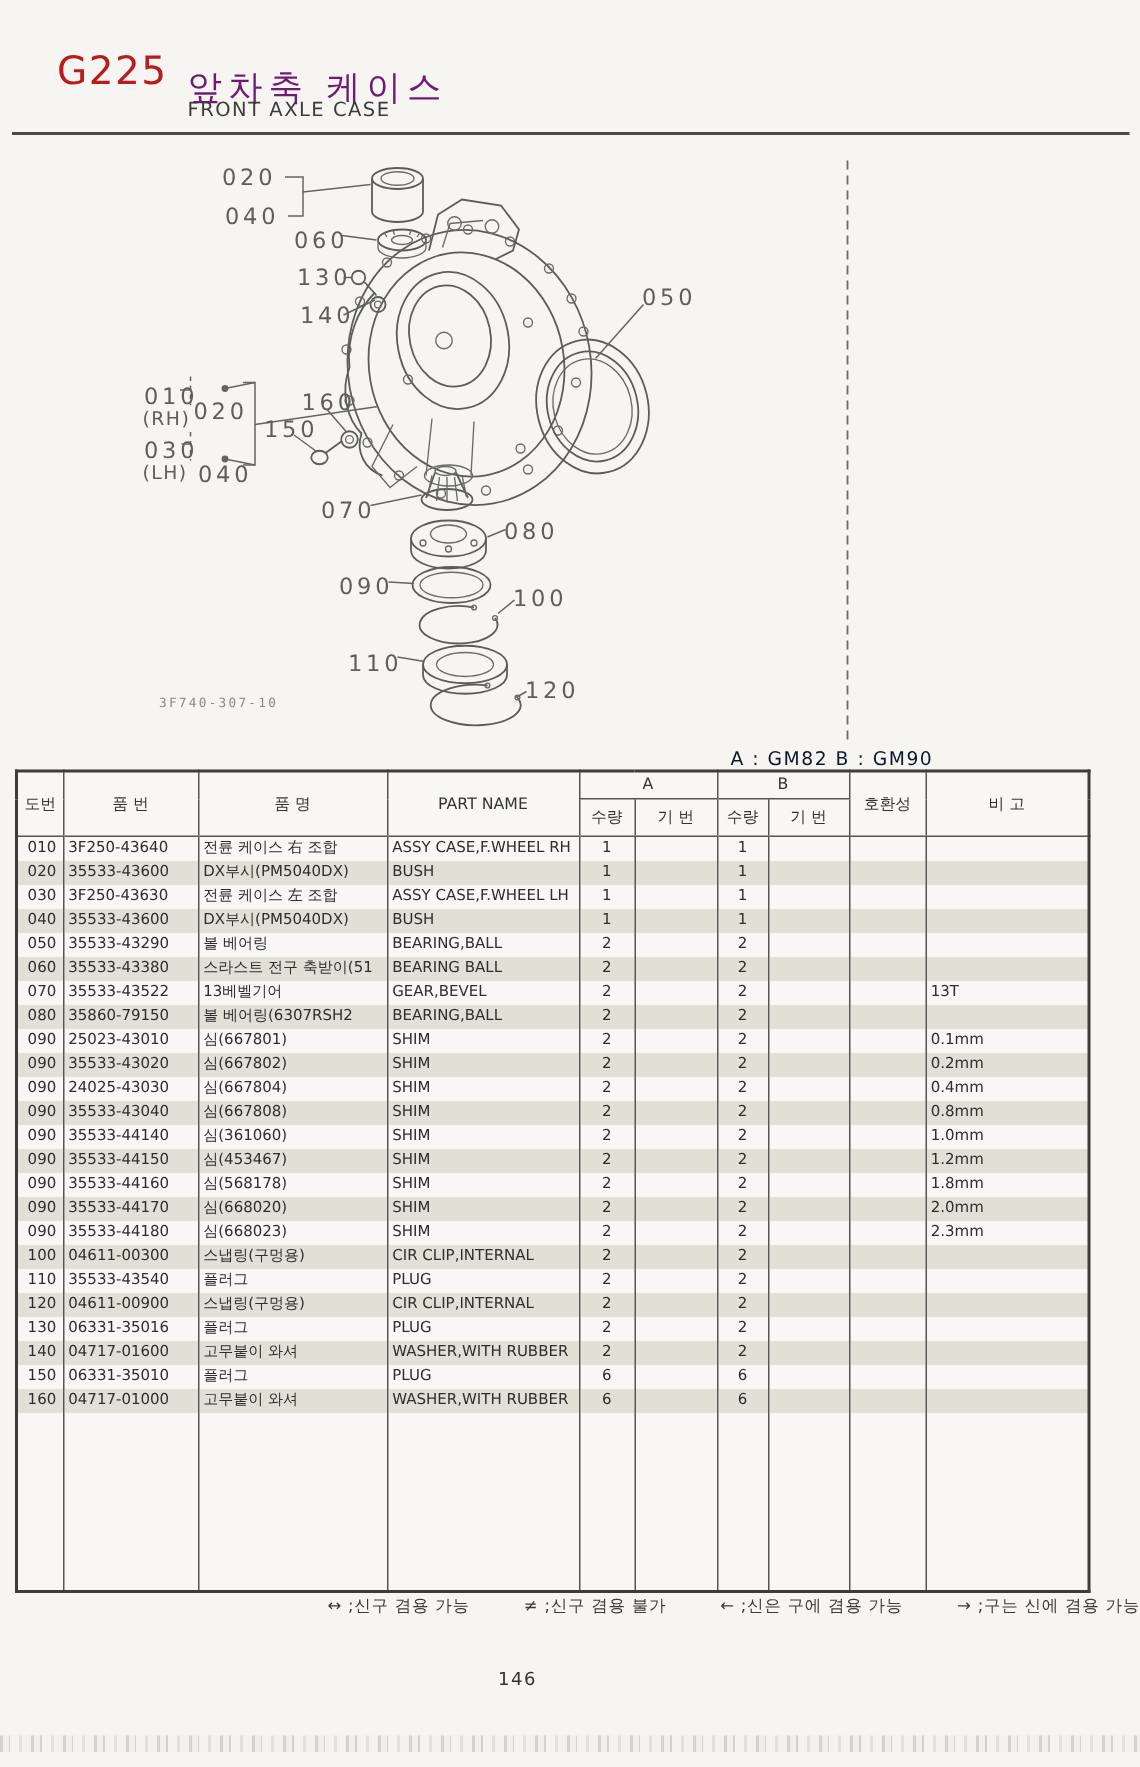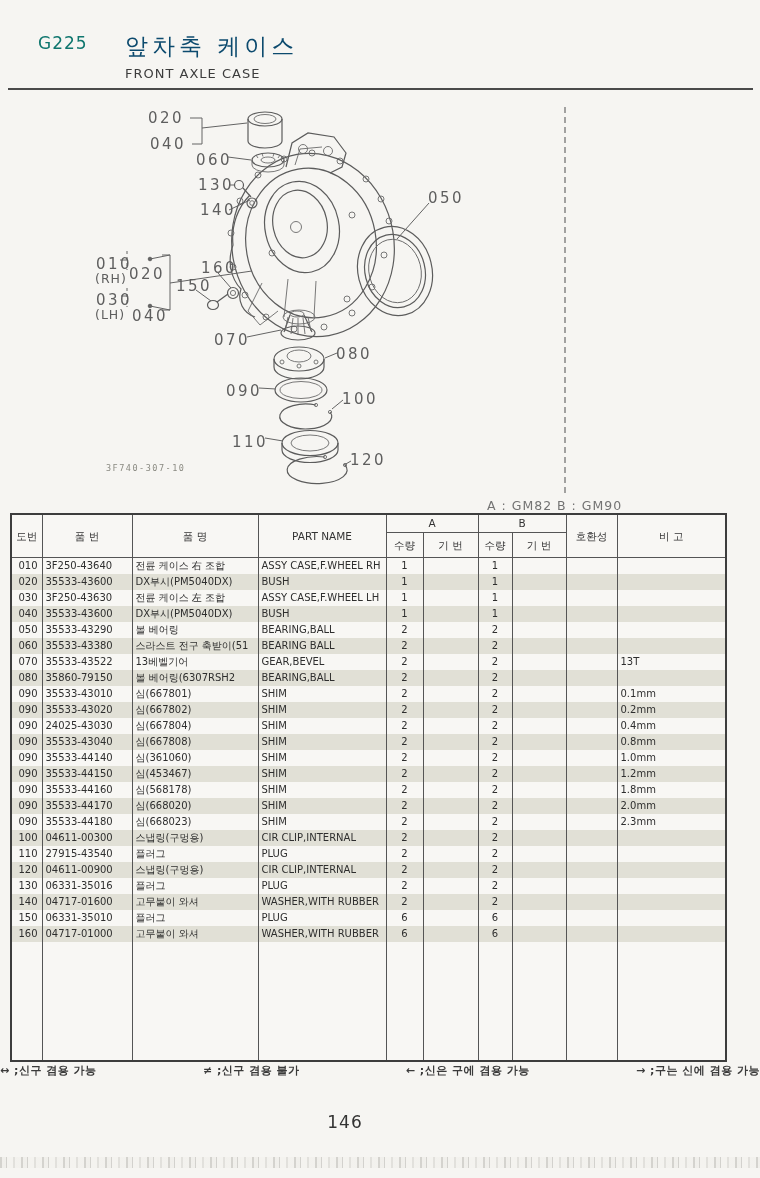--- a/index.html
+++ b/index.html
@@ -5,56 +5,56 @@
   html,body{margin:0;padding:0;}
   body{
     width:760px;height:1178px;
     background:#f6f5f2;
     font-family:"DejaVu Sans","Liberation Sans",sans-serif;
     color:#3a3a3a;
     position:relative;overflow:hidden;
   }
   .abs{position:absolute;}
   
-  .sec-code{left:38px;top:33px;font-size:17px;letter-spacing:1px;color:#0f766e;}
-  .title-ko{left:125px;top:31px;font-size:23px;letter-spacing:4px;color:#0c4a6e;}
+  .sec-code{left:38px;top:33px;font-size:26px;letter-spacing:1px;color:#b91c1c;}
+  .title-ko{left:125px;top:43px;font-size:23px;letter-spacing:4px;color:#701a75;}
   .title-en{left:125px;top:66px;font-size:13px;letter-spacing:1px;color:#3c3c3c;text-align:right;}
   .header-rule{left:8px;top:88px;width:745px;height:0;border-top:2px solid #4a4a4a;}
   
   .diagram{left:0;top:103px;width:760px;height:392px;}
   svg text{font-family:"DejaVu Sans","Liberation Sans",sans-serif;fill:#5e5e5e;}
   .callout{font-size:15px;letter-spacing:2.5px;}
   .callout-small{font-size:12.5px;letter-spacing:1px;}
   .figcode{font-size:8.5px;letter-spacing:1.5px;fill:#8a8a82;font-family:"DejaVu Sans Mono","Liberation Mono",monospace;}
   .sketch{stroke:#5c5c5c;stroke-width:1.2;fill:none;}
   .sketch-thin{stroke:#6a6a6a;stroke-width:0.9;fill:none;}
   .leader{stroke:#646464;stroke-width:1;fill:none;}
   
-  .model-note{left:487px;top:498px;font-size:12.5px;letter-spacing:1px;color:#737373;}
+  .model-note{left:487px;top:498px;font-size:12.5px;letter-spacing:1px;color:#0f172a;}
   
   .tablewrap{left:10px;top:513px;}
   table.parts{border-collapse:collapse;table-layout:fixed;width:716px;background:#f8f7f4;}
   table.parts{border:2px solid #3d3d3d;}
   .parts th,.parts td{
     border-left:1px solid #555;
     padding:0 3px;margin:0;
     font-weight:normal;overflow:hidden;white-space:nowrap;
     font-size:10px;color:#2e2e2e;line-height:15px;
   }
   .parts thead th{border-bottom:1px solid #555;font-size:10.5px;text-align:center;color:#333;}
   .parts thead tr.tier1 th{height:17px;}
   .parts thead tr.tier2 th{height:24px;margin-top:35px;}
   .parts tbody tr{height:16px;}
   .parts tbody tr.shade{background:#e1e0d6;}
   .parts td.c-fig{text-align:right;padding-right:4px;}
   .parts td.c-a_qty,.parts td.c-b_qty{text-align:center;}
   .parts tr.filler{height:119px;background:#f8f7f4;}
   
-  .legend{left:0;top:1063px;width:760px;display:flex;justify-content:space-between;gap:20px;font-size:11px;color:#3a3a3a;letter-spacing:0.5px;font-weight:bold;}
-  .pageno{left:0;top:1112px;width:690px;text-align:center;font-size:17px;color:#333;letter-spacing:1px;}
+  .legend{left:0;top:1063px;width:760px;display:flex;justify-content:flex-end;gap:36px;font-size:11px;color:#3a3a3a;letter-spacing:0.5px;}
+  .pageno{left:0;top:1112px;width:690px;text-align:center;font-size:12px;color:#333;letter-spacing:1px;}
   .scan-band{left:0;top:1157px;width:760px;height:11px;opacity:.55;
     background:repeating-linear-gradient(90deg,
       rgba(110,108,98,.45) 0 2px, rgba(205,203,193,.25) 2px 6px,
       rgba(85,83,75,.4) 6px 7px, rgba(228,226,216,.2) 7px 13px,
       rgba(140,138,128,.35) 13px 15px, rgba(215,213,203,.2) 15px 21px);}
 </style>
 </head>
 <body>
 
 <div class="abs sec-code">G225</div>
@@ -356,21 +356,21 @@
           <td class="c-part_name">BEARING,BALL</td>
           <td class="c-a_qty">2</td>
           <td class="c-a_ser"></td>
           <td class="c-b_qty">2</td>
           <td class="c-b_ser"></td>
           <td class="c-compat"></td>
           <td class="c-remark"></td>
         </tr>
         <tr>
           <td class="c-fig">090</td>
-          <td class="c-part_no">35533-43010</td>
+          <td class="c-part_no">25023-43010</td>
           <td class="c-name_ko">심(667801)</td>
           <td class="c-part_name">SHIM</td>
           <td class="c-a_qty">2</td>
           <td class="c-a_ser"></td>
           <td class="c-b_qty">2</td>
           <td class="c-b_ser"></td>
           <td class="c-compat"></td>
           <td class="c-remark">0.1mm</td>
         </tr>
         <tr class="shade">
@@ -476,21 +476,21 @@
           <td class="c-part_name">CIR CLIP,INTERNAL</td>
           <td class="c-a_qty">2</td>
           <td class="c-a_ser"></td>
           <td class="c-b_qty">2</td>
           <td class="c-b_ser"></td>
           <td class="c-compat"></td>
           <td class="c-remark"></td>
         </tr>
         <tr>
           <td class="c-fig">110</td>
-          <td class="c-part_no">27915-43540</td>
+          <td class="c-part_no">35533-43540</td>
           <td class="c-name_ko">플러그</td>
           <td class="c-part_name">PLUG</td>
           <td class="c-a_qty">2</td>
           <td class="c-a_ser"></td>
           <td class="c-b_qty">2</td>
           <td class="c-b_ser"></td>
           <td class="c-compat"></td>
           <td class="c-remark"></td>
         </tr>
         <tr class="shade">

